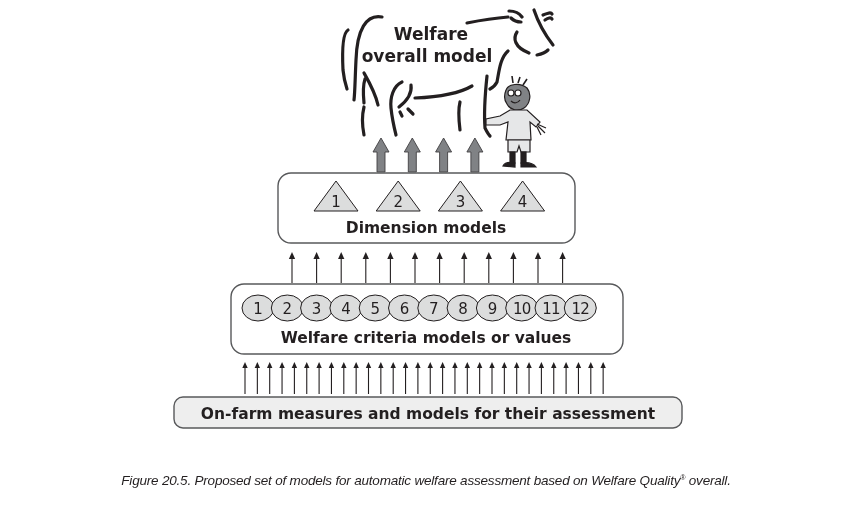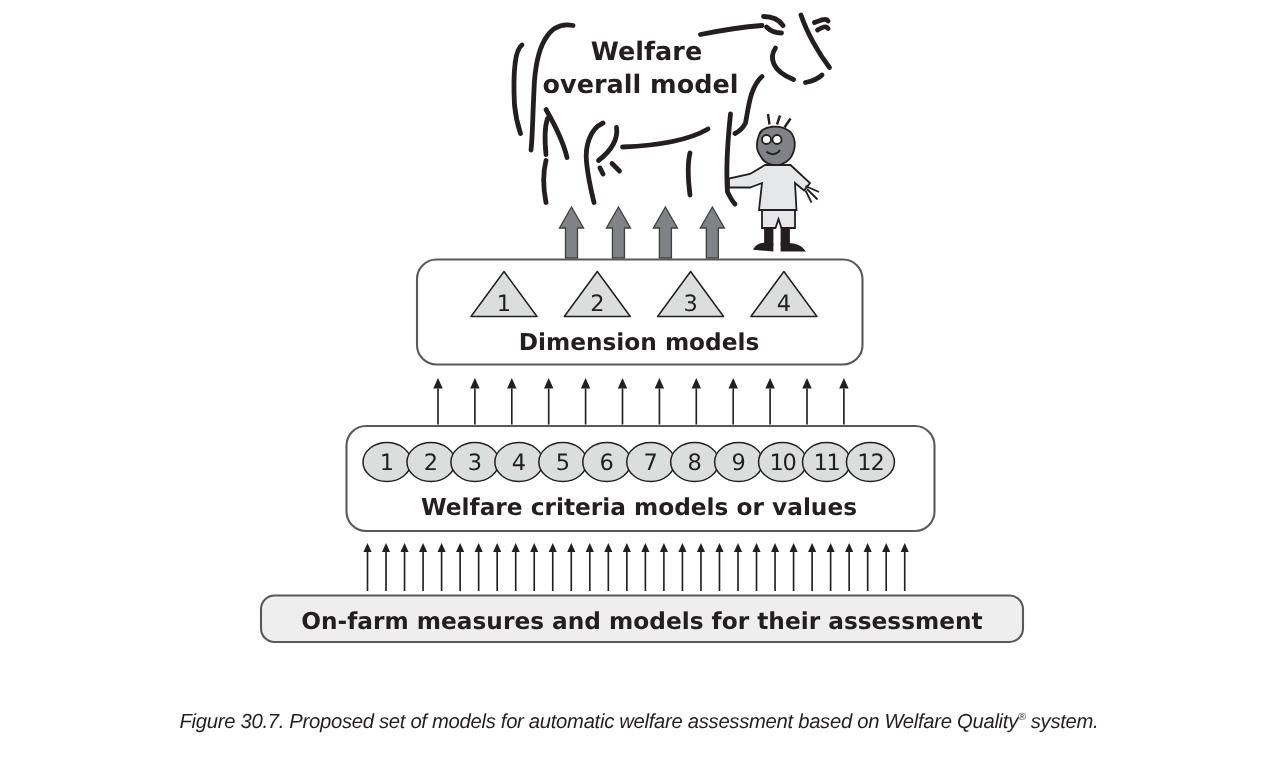--- a/index.html
+++ b/index.html
@@ -331,13 +331,13 @@
       <g>
         <line x1="603.15" y1="368" x2="603.15" y2="394" stroke="#231f20" stroke-width="1.1"></line>
         <path d="M600.4499999999999 368 L603.15 362 L605.85 368 Z" fill="#231f20"></path>
       </g>
     </g>
 
   <rect x="174" y="397" width="508" height="31" rx="9" ry="9" fill="#eeeeee" stroke="#58595b" stroke-width="1.4"></rect>
   <text class="bold-label" x="428" y="419" text-anchor="middle" font-size="15.5">On-farm measures and models for their assessment</text>
 </svg>
 
-<div class="caption"><span>Figure 30.7. Proposed set of models for automatic welfare assessment based on Welfare Quality</span><sup>®</sup><span> system.</span></div>
+<div class="caption"><span>Figure 20.5. Proposed set of models for automatic welfare assessment based on Welfare Quality</span><sup>®</sup><span> overall.</span></div>
 
 </body></html>

